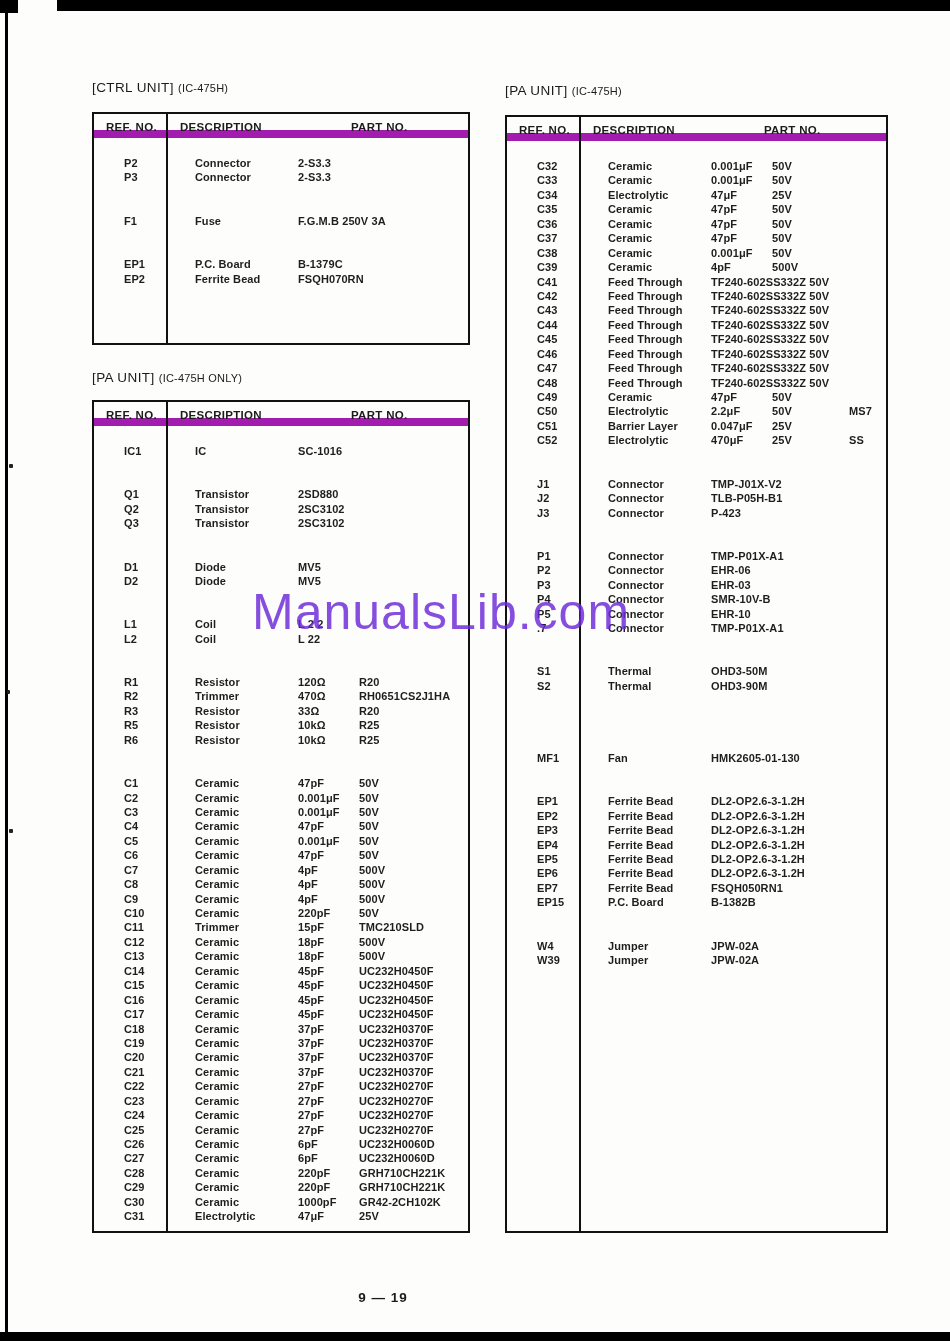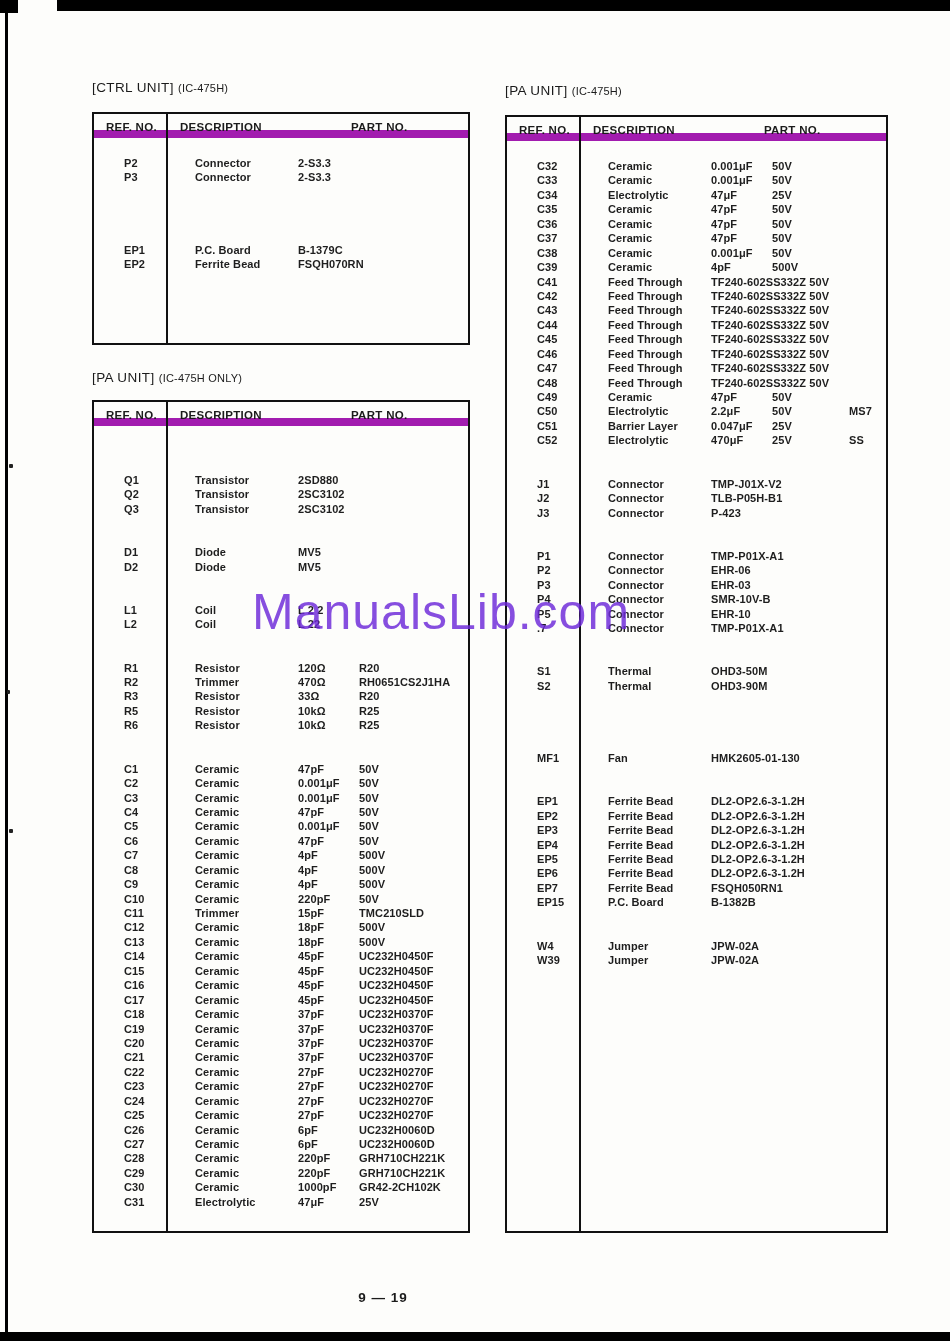--- a/index.html
+++ b/index.html
@@ -119,20 +119,25 @@
         <span class="cell c1">Connector</span>
         <span class="cell c2">2-S3.3</span>
       </div>
       <div class="row">
         <span class="cell c0">P3</span>
         <span class="cell c1">Connector</span>
         <span class="cell c2">2-S3.3</span>
       </div>
       <div class="row"></div>
       <div class="row"></div>
+      <div class="row">
+        <span class="cell c0">F1</span>
+        <span class="cell c1">Fuse</span>
+        <span class="cell c2">F.G.M.B 250V 3A</span>
+      </div>
       <div class="row"></div>
       <div class="row"></div>
       <div class="row">
         <span class="cell c0">EP1</span>
         <span class="cell c1">P.C. Board</span>
         <span class="cell c2">B-1379C</span>
       </div>
       <div class="row">
         <span class="cell c0">EP2</span>
         <span class="cell c1">Ferrite Bead</span>
@@ -142,20 +147,25 @@
 </div>
 
 <div class="ptable" id="pa-left-table">
   <div class="head">
     <span class="hcell h0">REF. NO.</span>
     <span class="hcell h1">DESCRIPTION</span>
     <span class="hcell h2">PART NO.</span>
   </div>
   <div class="vdiv"></div>
   <div class="tbody">
+      <div class="row">
+        <span class="cell c0">IC1</span>
+        <span class="cell c1">IC</span>
+        <span class="cell c2">SC-1016</span>
+      </div>
       <div class="row"></div>
       <div class="row"></div>
       <div class="row">
         <span class="cell c0">Q1</span>
         <span class="cell c1">Transistor</span>
         <span class="cell c2">2SD880</span>
       </div>
       <div class="row">
         <span class="cell c0">Q2</span>
         <span class="cell c1">Transistor</span>

